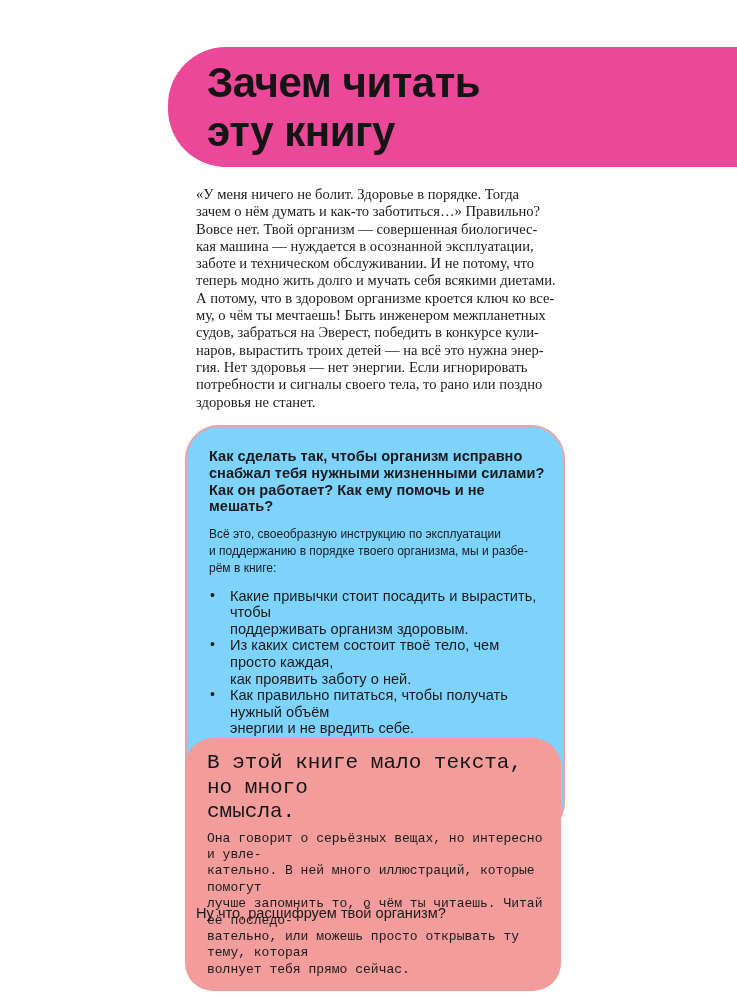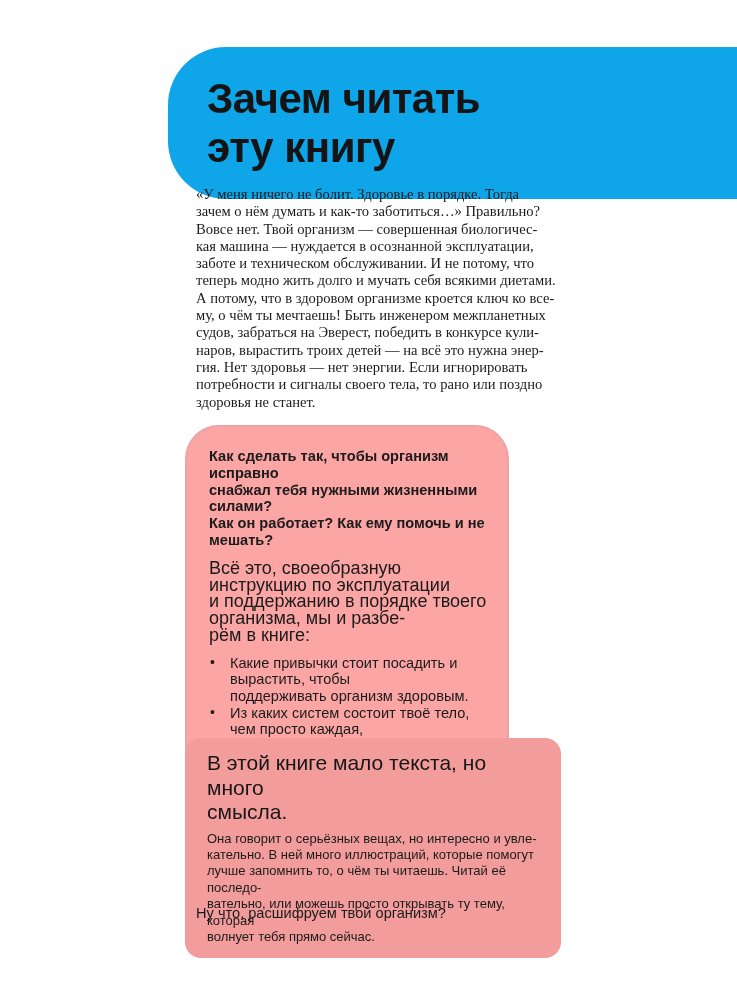--- a/index.html
+++ b/index.html
@@ -10,22 +10,22 @@
     font-family:"Liberation Sans", sans-serif;
     color:#1b1b1b;
     overflow:hidden;
   }
   .pre { white-space:pre-line; }
 
   
   .chapter-header {
     position:absolute;
     left:168px; top:47px;
-    width:569px; height:152px;
-    background:#0ea5e9;
+    width:569px; height:120px;
+    background:#ec4899;
     border-radius:58px 0 0 58px;
     display:flex; align-items:center;
     box-sizing:border-box;
     padding-left:39px;
   }
   .chapter-title {
     font-size:42px;
     line-height:49px;
     font-weight:700;
     letter-spacing:-0.5px;
@@ -39,35 +39,35 @@
     width:386px;
     font-size:14.6px;
     line-height:17.3px;
     font-family:Liberation Serif, serif;
   }
 
   
   .question-box {
     position:absolute;
     left:185px; top:425px;
-    width:324px;
+    width:380px;
     box-sizing:border-box;
     border:2.5px solid #eda3a3;
     border-radius:34px;
     padding:21px 14px 14px 22px;
-    background:#fca5a5;
+    background:#7dd3fc;
   }
   .question-heading {
     font-weight:700;
     font-size:14.6px;
     line-height:16.8px;
     margin:0 0 11px 0;
   }
   .question-intro {
-    font-size:18px;
+    font-size:12px;
     line-height:16.8px;
     margin:0 0 11px 0;
   }
   .bullet-list {
     list-style:none;
     margin:0; padding:0;
     font-size:14.6px;
     line-height:16.6px;
   }
   .bullet-list li {
@@ -80,22 +80,23 @@
     font-size:14px;
   }
 
   
   .highlight-box {
     position:absolute;
     left:185px; top:738px;
     width:376px;
     box-sizing:border-box;
     background:#f29c9c;
-    border-radius:16px;
+    border-radius:28px;
     padding:13px 18px 13px 22px;
+    font-family:Liberation Mono, monospace;
   }
   .highlight-title {
     font-size:21px;
     line-height:24.5px;
     font-weight:400;
     color:#161616;
     margin:0 0 6px 0;
   }
   .highlight-body {
     font-size:13px;

